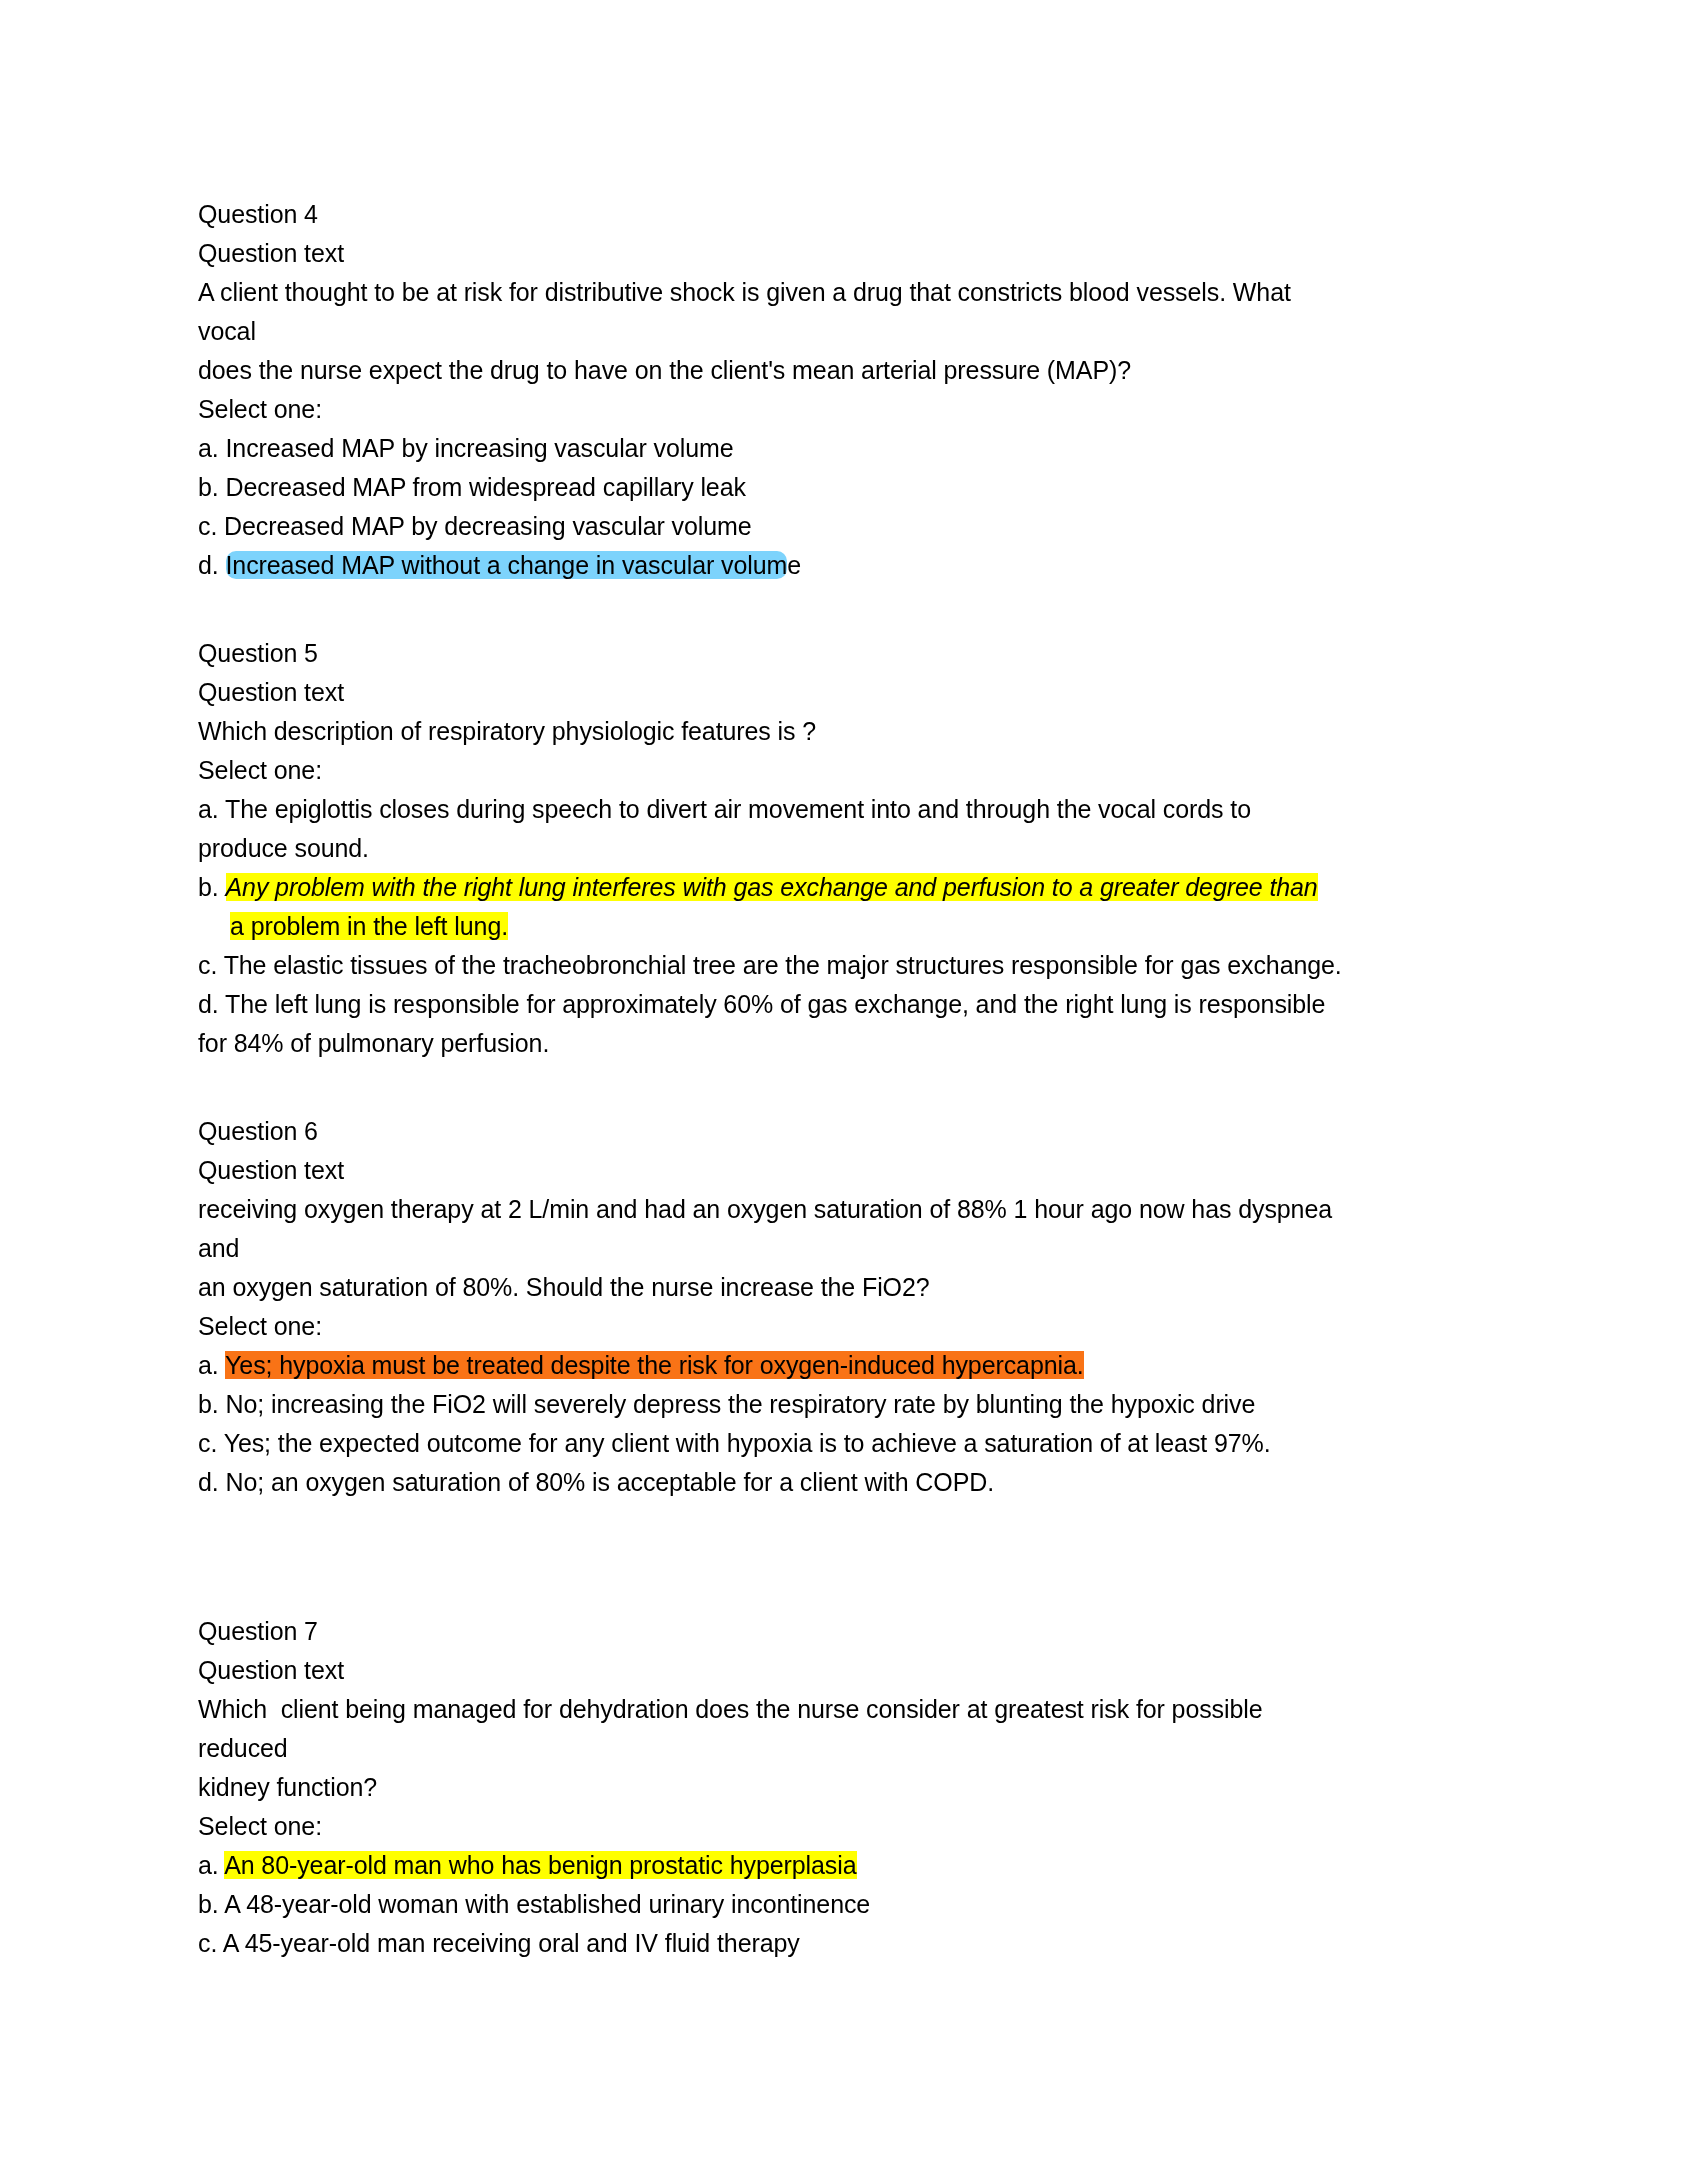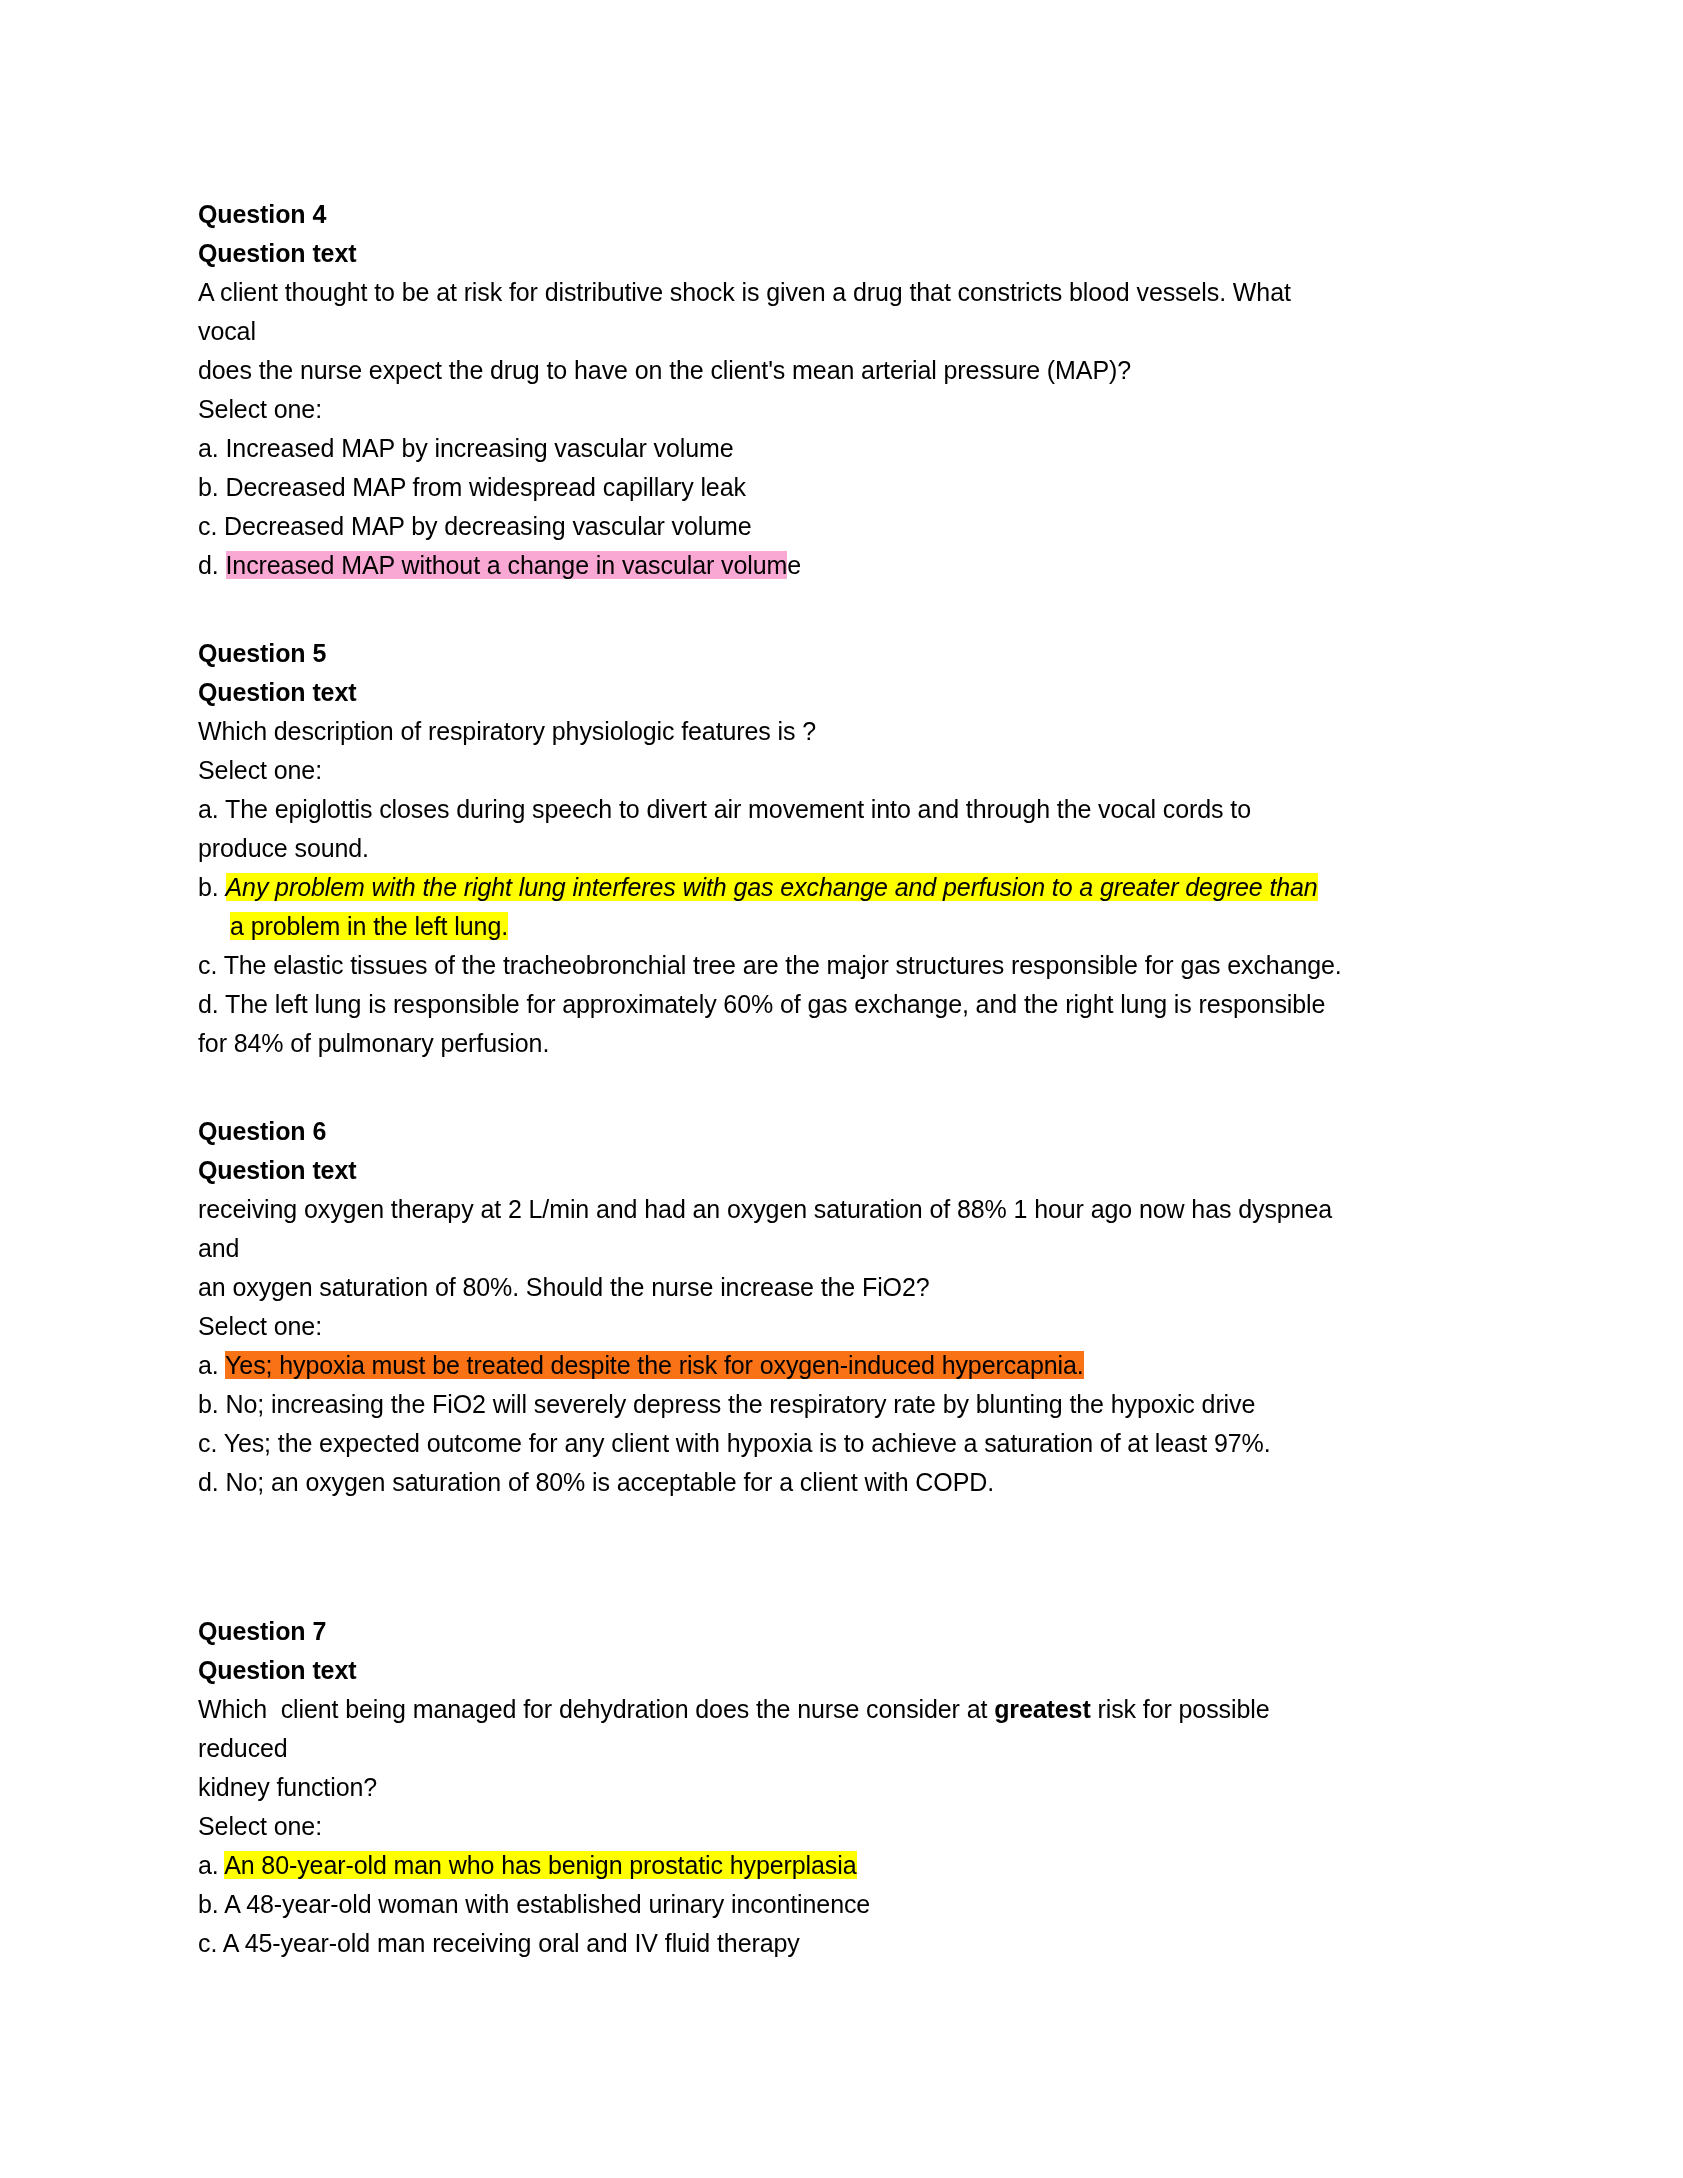--- a/index.html
+++ b/index.html
@@ -8,39 +8,39 @@
   .q-block { position: absolute; left: 198px; width: 1307px; }
   .line {
     font-family: "Liberation Sans", sans-serif;
     font-size: 25px;
     line-height: 39px;
     height: 39px;
     color: #000000;
     white-space: nowrap;
     letter-spacing: -0.1px;
   }
-  .bold { font-weight: bold; }
+  .bold { font-weight: normal; }
   .hl { background: #ffff00; }
 </style>
 </head>
 <body>
 
 <div class="page">
 
   <div class="q-block" style="top:195px;">
     <div class="line bold">Question 4</div>
     <div class="line bold">Question text</div>
     <div class="line">A client thought to be at risk for distributive shock is given a drug that constricts blood vessels. What</div>
     <div class="line">vocal</div>
     <div class="line">does the nurse expect the drug to have on the client's mean arterial pressure (MAP)?</div>
     <div class="line">Select one:</div>
     <div class="line"><span>a. </span><span>Increased MAP by increasing vascular volume</span></div>
     <div class="line"><span>b. </span><span>Decreased MAP from widespread capillary leak</span></div>
     <div class="line"><span>c. </span><span>Decreased MAP by decreasing vascular volume</span></div>
-    <div class="line"><span>d. </span><span class="hl" style="background: #f9a8d4;">Increased MAP without a change in vascular volum</span><span>e</span></div>
+    <div class="line"><span>d. </span><span class="hl" style="background: #7dd3fc; border-radius: 10px;">Increased MAP without a change in vascular volum</span><span>e</span></div>
   </div>
 
   <div class="q-block" style="top:634px;">
     <div class="line bold">Question 5</div>
     <div class="line bold">Question text</div>
     <div class="line">Which description of respiratory physiologic features is ?</div>
     <div class="line">Select one:</div>
     <div class="line"><span>a. </span><span>The epiglottis closes during speech to divert air movement into and through the vocal cords to</span></div>
     <div class="line">produce sound.</div>
     <div class="line"><span>b. </span><span class="hl" style="background: rgb(255, 255, 0); font-style: italic;">Any problem with the right lung interferes with gas exchange and perfusion to a greater degree than</span></div>

